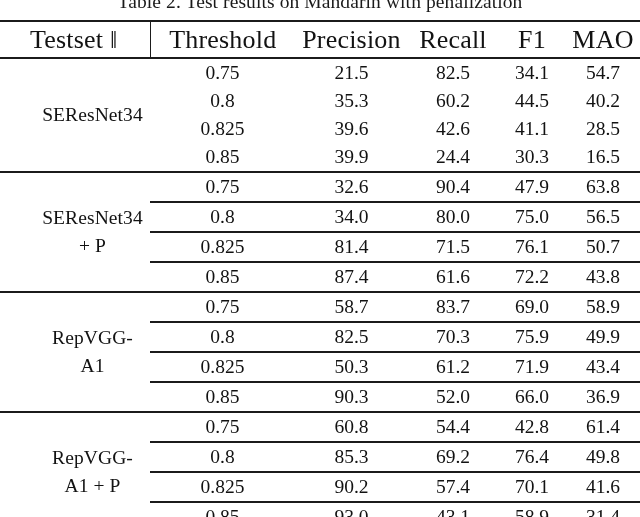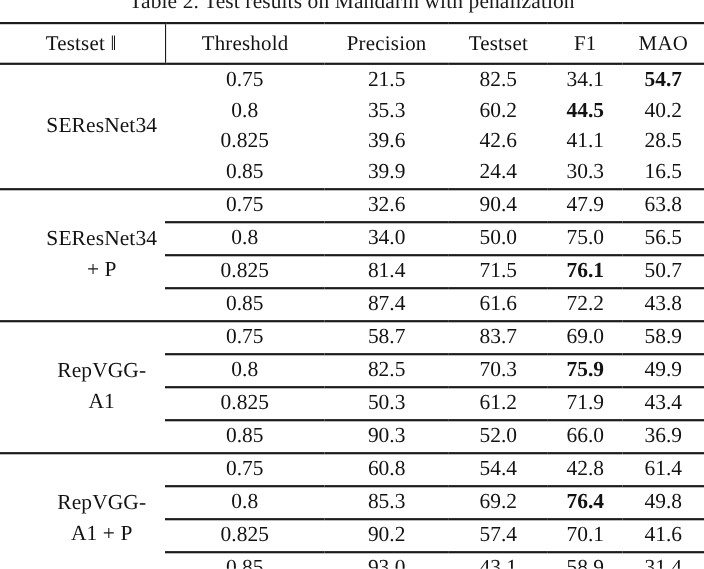--- a/index.html
+++ b/index.html
@@ -64,21 +64,21 @@
     border: 0;
     font-weight: normal;
     vertical-align: middle;
   }
 
   
   thead tr.head-row th {
     height: 35px;
     line-height: 35px;
     text-align: center;
-    font-size: 19px;
+    font-size: 26px;
     letter-spacing: 0.2px;
     border-top: 2.2px solid #1b1b1b;
     border-bottom: 2.2px solid #1b1b1b;
     white-space: nowrap;
   }
   thead tr.head-row th.th-testset {
     border-right: 1.6px solid #1b1b1b;
     text-align: center;
     padding-right: 2px;
   }
@@ -101,21 +101,21 @@
   td.model-cell {
     text-align: center;
     font-size: 19.5px;
     line-height: 25px;
     letter-spacing: 0.1px;
     white-space: nowrap;
   }
   td.model-cell .mline { display: block; padding-left: 35px; }
 
   td.val.bold,
-  .bold { font-weight: bold; }
+  .bold { font-weight: normal; }
 </style>
 </head>
 <body>
 
 <div id="page">
 
   <div class="caption">Table 2. Test results on Mandarin with penalization</div>
 
   <table class="results">
     <colgroup>
@@ -125,21 +125,21 @@
       <col class="c-recall">
       <col class="c-f1">
       <col class="c-mao">
     </colgroup>
 
     <thead>
       <tr class="head-row">
         <th class="th-testset">Testset ǁ</th>
         <th class="th-threshold">Threshold</th>
         <th class="th-precision">Precision</th>
-        <th class="th-recall">Testset</th>
+        <th class="th-recall">Recall</th>
         <th class="th-f1">F1</th>
         <th class="th-mao">MAO</th>
       </tr>
     </thead>
 
     <tbody class="group">
         <tr>
           <td class="model-cell" rowspan="4">
             <span class="mline">SEResNet34</span>
           </td>
@@ -179,21 +179,21 @@
           </td>
           <td class="val">0.75</td>
           <td class="val">32.6</td>
           <td class="val">90.4</td>
           <td class="val">47.9</td>
           <td class="val">63.8</td>
         </tr>
         <tr>
           <td class="val">0.8</td>
           <td class="val">34.0</td>
-          <td class="val">50.0</td>
+          <td class="val">80.0</td>
           <td class="val">75.0</td>
           <td class="val">56.5</td>
         </tr>
         <tr>
           <td class="val">0.825</td>
           <td class="val">81.4</td>
           <td class="val">71.5</td>
           <td class="val bold">76.1</td>
           <td class="val">50.7</td>
         </tr>

